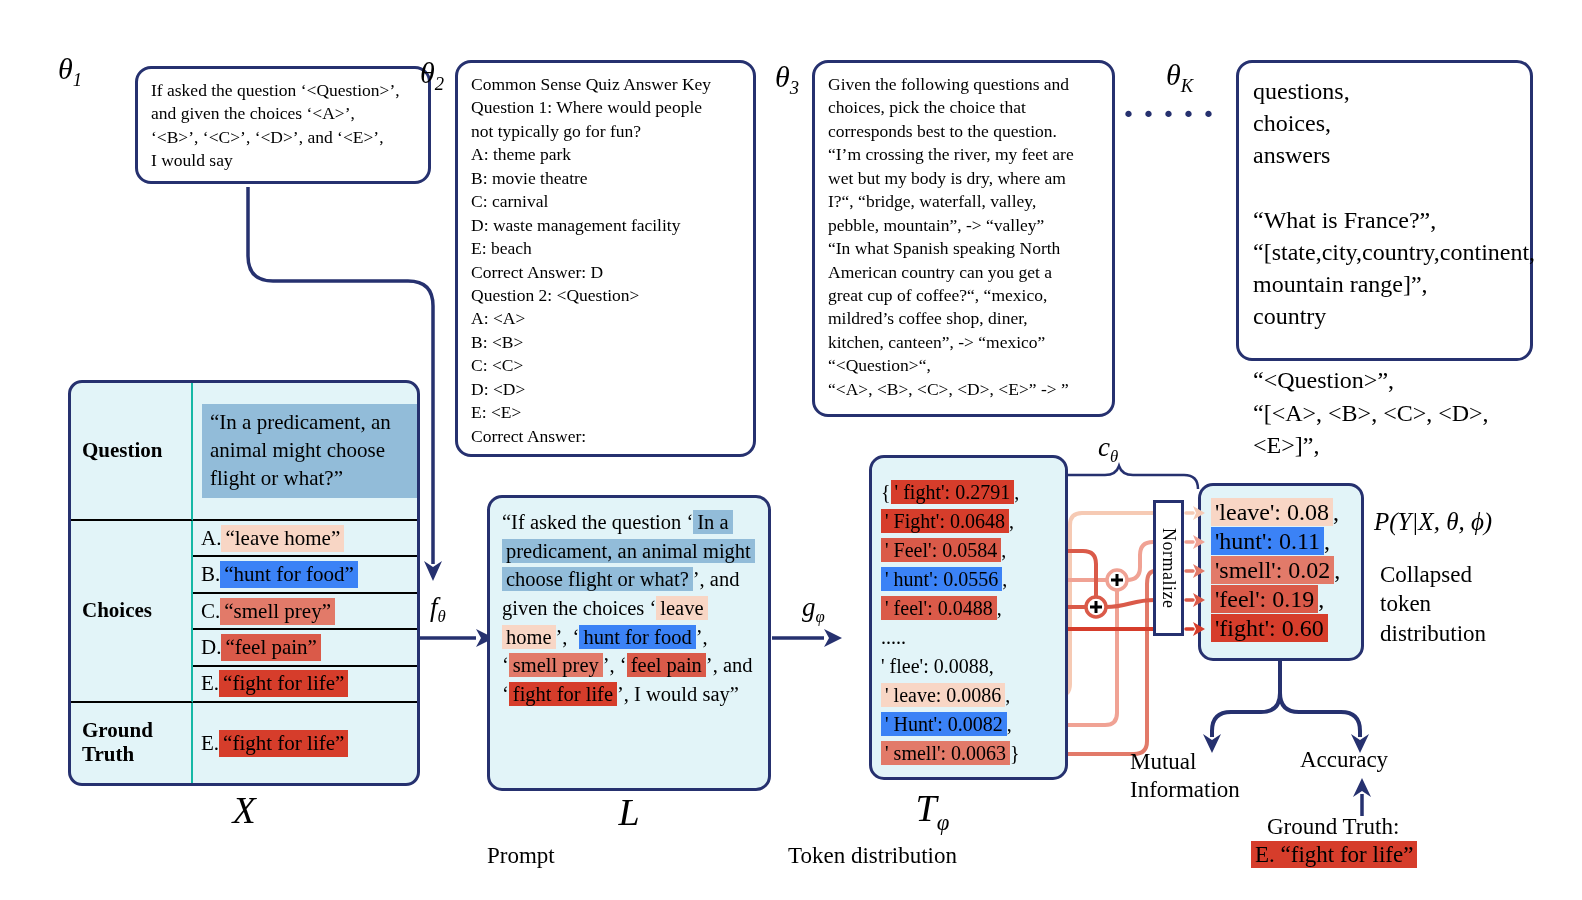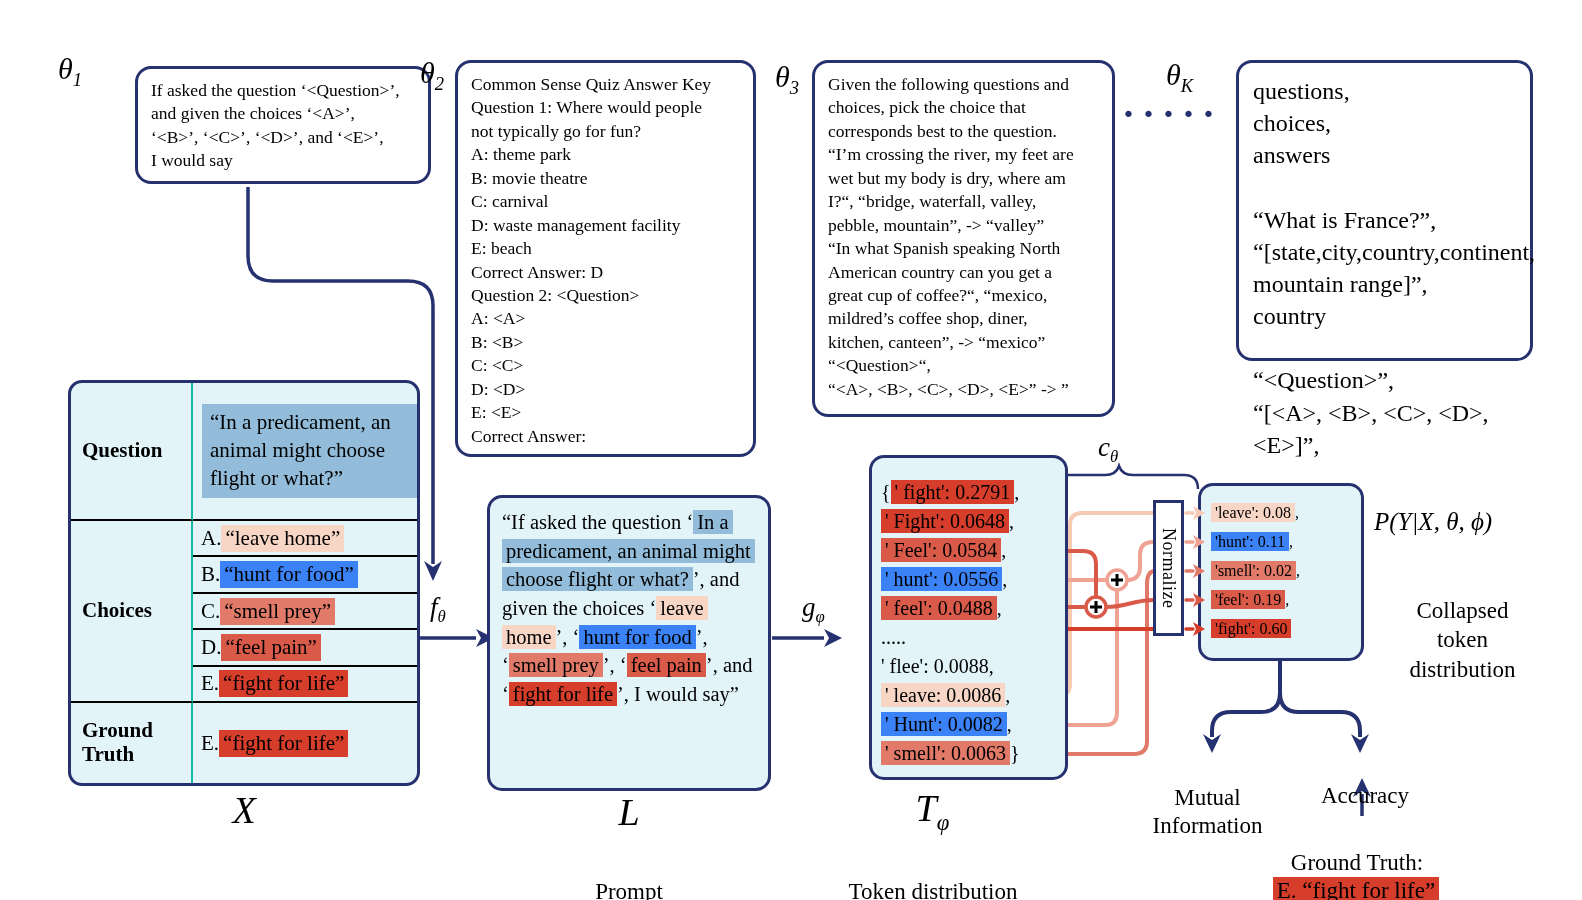--- a/index.html
+++ b/index.html
@@ -30,25 +30,25 @@
   .hl-a{background:#f8d6c5;}
   .hl-b{background:#3b82f6;}
   .hl-c{background:#e27a69;}
   .hl-d{background:#da5a49;}
   .hl-e{background:#d63d2b;}
   
   .cyanbox{position:absolute;box-sizing:border-box;background:#e2f4f8;border:3.5px solid #26316f;border-radius:15px;}
   .promptbox{padding:10px 12px;font-size:20.5px;line-height:1.40;}
   .tokrows{padding:20px 0 0 9px;font-size:20px;margin-left:36px;}
   .tok-row{height:29px;line-height:29px;white-space:pre;}
-  .colrows{padding:12px 0 0 10px;font-size:16px;}
+  .colrows{padding:12px 0 0 10px;font-size:24px;}
   
   .cap-sym{position:absolute;text-align:center;font-style:italic;font-size:38px;}
   .cap-sym sub{font-size:0.6em;}
-  .cap-txt{position:absolute;text-align:center;font-size:23px;white-space:pre-line;margin-top:36px;}
+  .cap-txt{position:absolute;font-size:23px;white-space:pre-line;}
   .normalize{position:absolute;left:1153px;top:500px;width:31px;height:136px;box-sizing:border-box;
              background:#fff;border:3px solid #26316f;display:flex;align-items:center;justify-content:center;
              writing-mode:vertical-rl;font-size:18px;letter-spacing:0.5px;}
   .formula{position:absolute;font-style:italic;font-size:25px;}
   .small-sym{font-size:27px;}
 </style>
 </head>
 <body>
 
 <div id="canvas">

